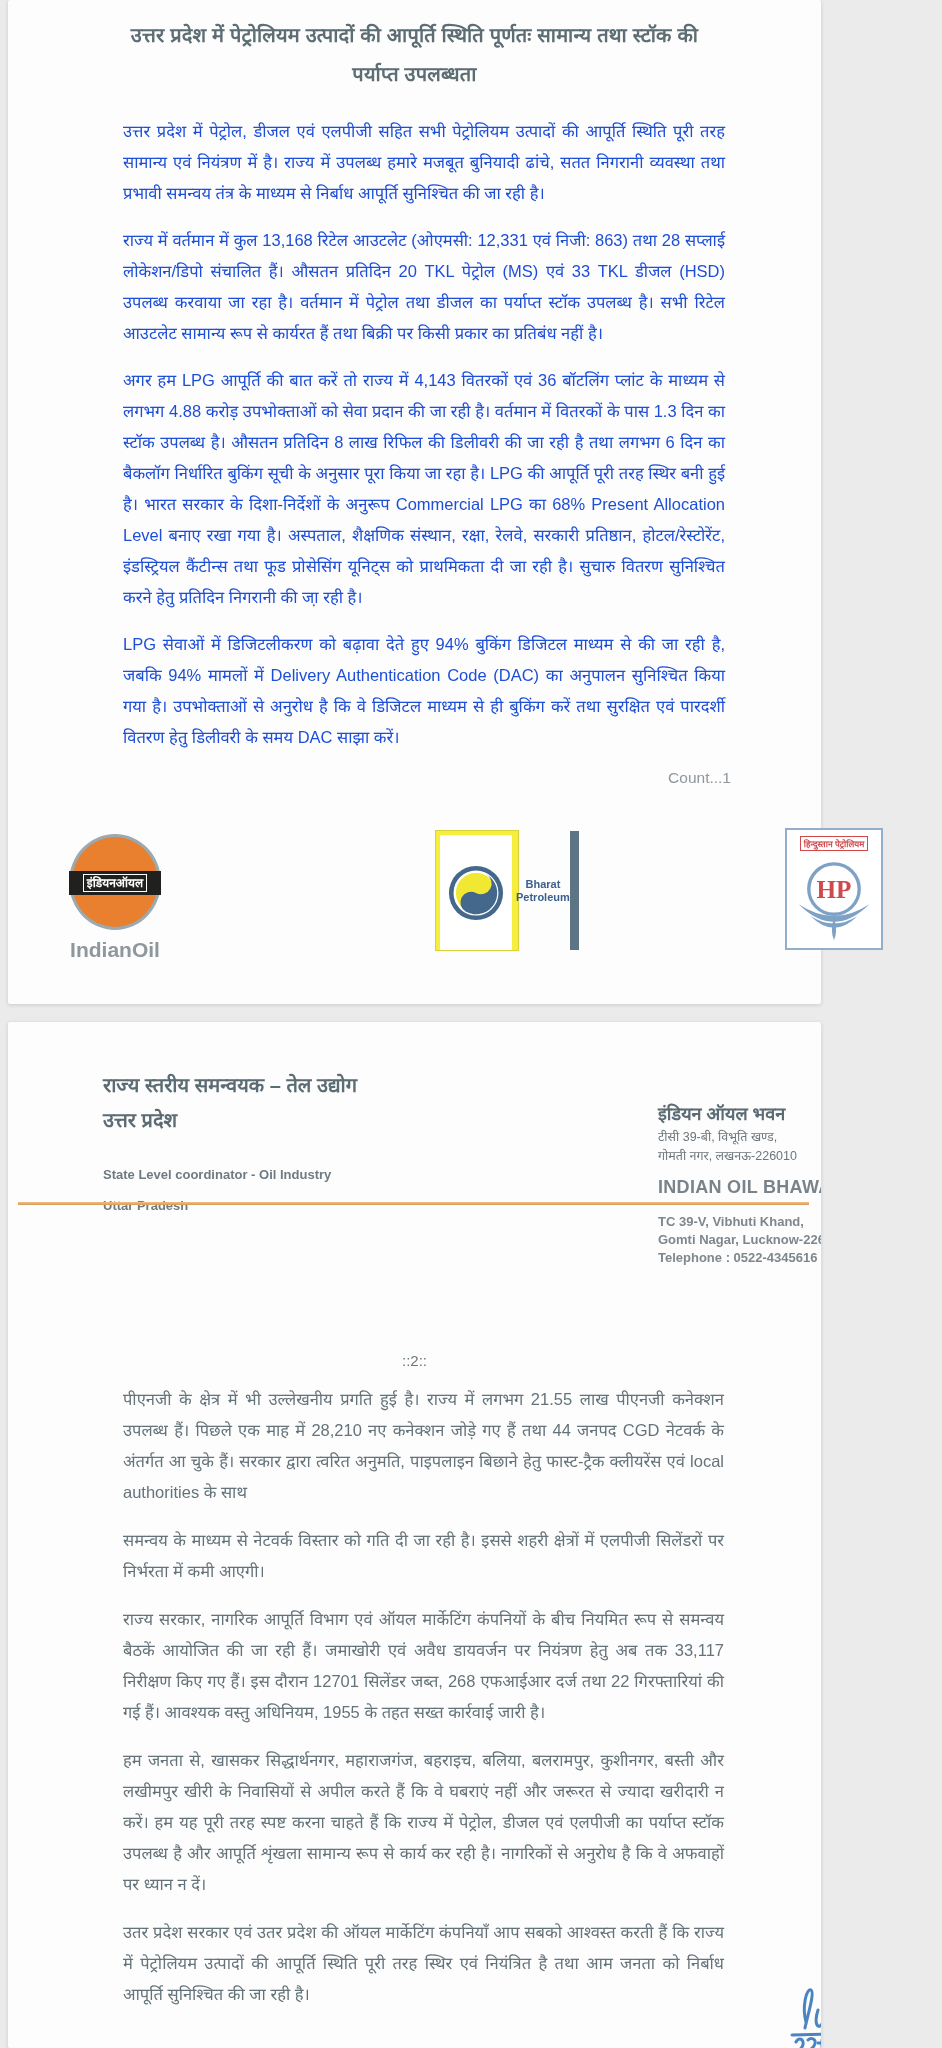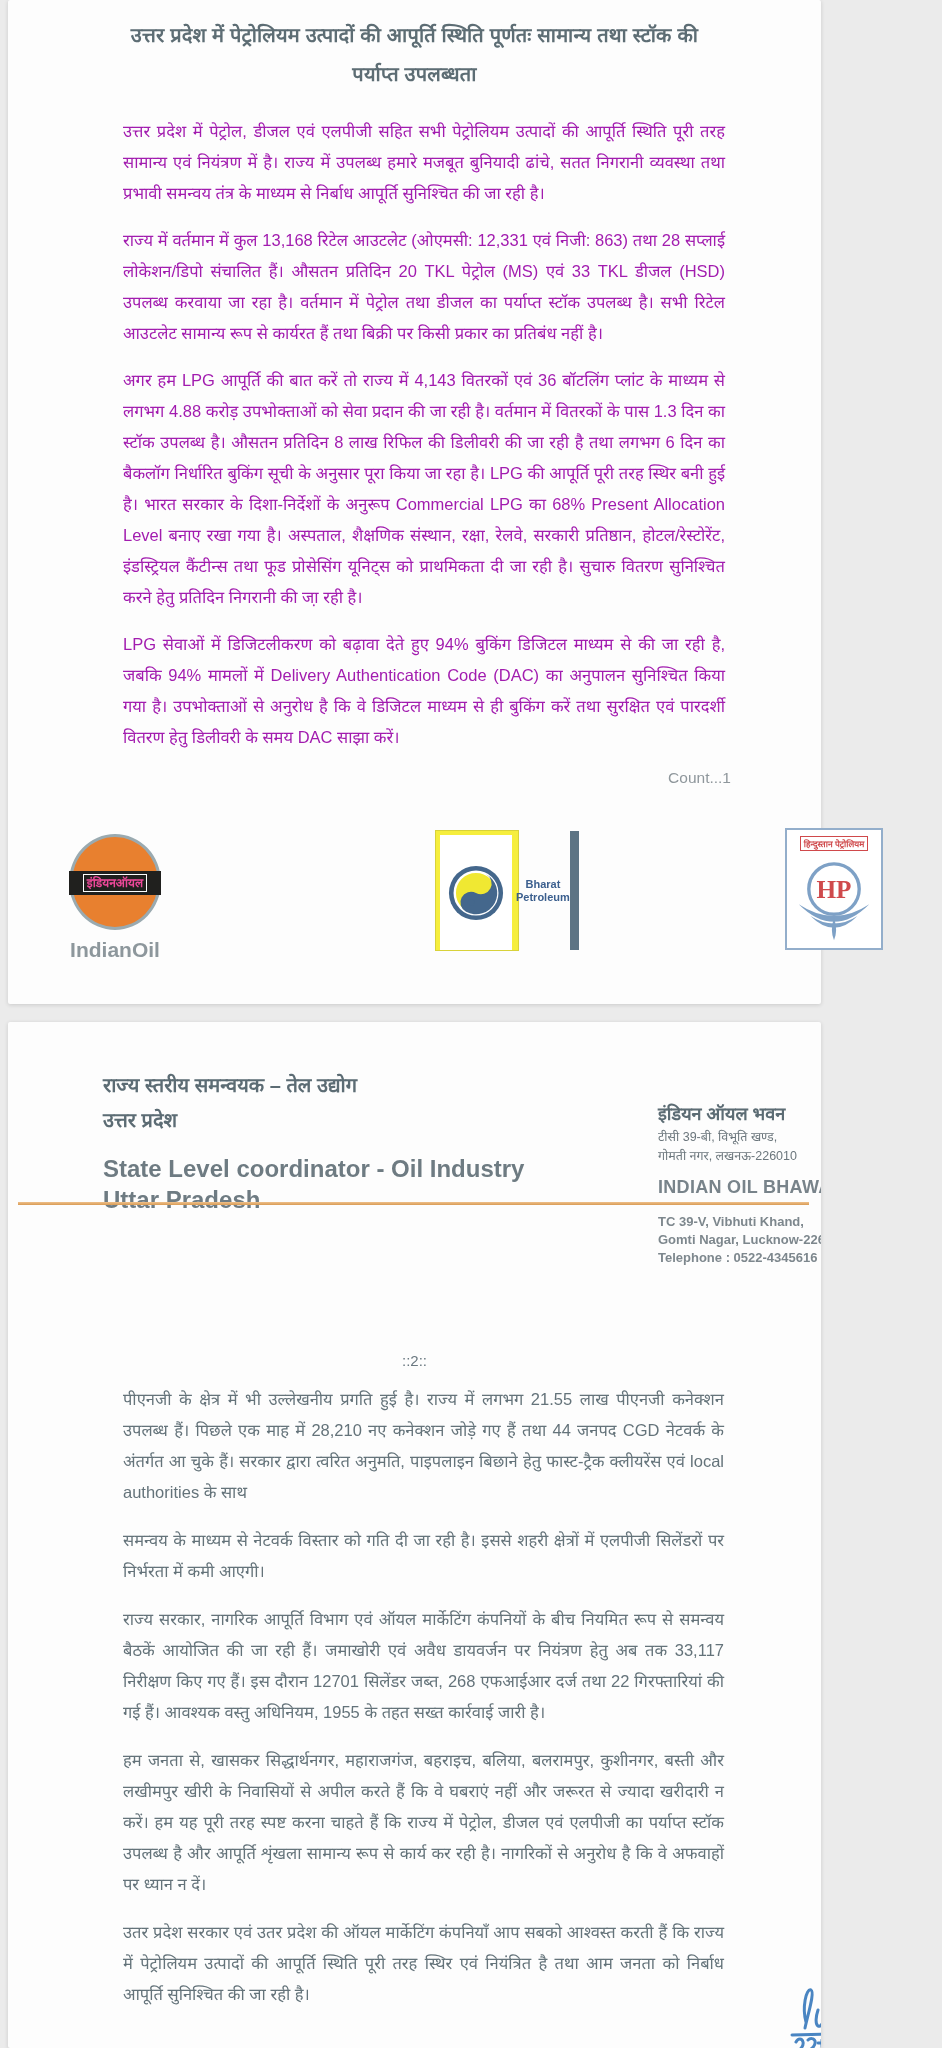--- a/index.html
+++ b/index.html
@@ -18,41 +18,41 @@
   
   .doc-title{
     margin:16px 100px 0 100px;
     text-align:center;
     font-size:20px;font-weight:bold;color:#5d6d74;
     line-height:39px;letter-spacing:.2px;
   }
   .body-text{margin:22px 96px 0 115px;}
   .body-text p{
     margin:0 0 16px 0;
-    font-size:16.5px;line-height:31px;color:#a21caf;
+    font-size:16.5px;line-height:31px;color:#1d4ed8;
     text-align:justify;
   }
   .count-marker{
     margin:4px 90px 0 0;text-align:right;
     font-size:15.5px;color:#8f979c;
   }
 
   
   .logos{position:absolute;left:0;top:828px;width:926px;height:150px;}
   .logo-iocl{position:absolute;left:52px;top:6px;width:110px;text-align:center;}
   .iocl-oval{
     position:relative;margin:0 auto;width:92px;height:96px;border-radius:50%;
     background:#e8802f;border:3px solid #9aaab0;box-sizing:border-box;
   }
   .iocl-band{
     position:absolute;left:-3px;right:-3px;top:34px;height:24px;
     background:#20201e;display:flex;align-items:center;justify-content:center;
   }
   .iocl-band span{
-    border:1px solid #fdfdfd;color:#ec4899;font-size:12px;font-weight:bold;
+    border:1px solid #fdfdfd;color:#ffffff;font-size:12px;font-weight:bold;
     padding:0 3px;line-height:16px;white-space:nowrap;
   }
   .iocl-label{margin-top:8px;font-size:21px;font-weight:bold;color:#8d979c;}
 
   .logo-bpcl{
     position:absolute;left:427px;top:2px;width:84px;height:121px;
     background:#f6ee3d;border:1px solid #d8d23a;box-sizing:border-box;
     display:flex;flex-direction:row;
   }
   .bpcl-top{flex:0 0 72px;background:#fff;margin:4px 4px 0 4px;
@@ -70,21 +70,21 @@
   }
   .hp-ribbon{
     margin-top:6px;border:1px solid #d0494b;color:#cf4a4c;
     font-size:8.5px;font-weight:bold;padding:1px 3px;white-space:nowrap;
   }
   .hp-emblem{flex:1;display:flex;align-items:center;justify-content:center;}
 
   
   .lh-left{position:absolute;left:95px;top:46px;}
   .lh-left .hi{font-size:20px;font-weight:bold;color:#5c6c74;line-height:35px;}
-  .lh-left .en{margin-top:15px;font-size:24px;font-weight:bold;color:#6e7b82;line-height:31px;}
+  .lh-left .en{margin-top:21px;font-size:13px;font-weight:bold;color:#6e7b82;line-height:31px;}
   .lh-right{position:absolute;left:650px;top:40px;width:250px;}
   .lh-right .hi-title{font-size:18px;font-weight:bold;color:#5c6c74;line-height:24px;margin-top:40px;}
   .lh-right .hi-addr{font-size:12.5px;color:#6b767c;line-height:19px;margin-top:2px;}
   .lh-right .en-title{font-size:18px;font-weight:bold;color:#78838a;line-height:24px;margin-top:9px;letter-spacing:.3px;}
   .lh-right .en-addr{font-size:13px;font-weight:bold;color:#7d878d;line-height:18px;margin-top:14px;}
   .orange-rule{
     position:absolute;left:10px;right:12px;top:180px;height:3px;border:0;margin:0;
     background:linear-gradient(to bottom,#eec08a,#d99b55);
   }
   .page-marker{position:absolute;left:0;width:100%;top:330px;text-align:center;

